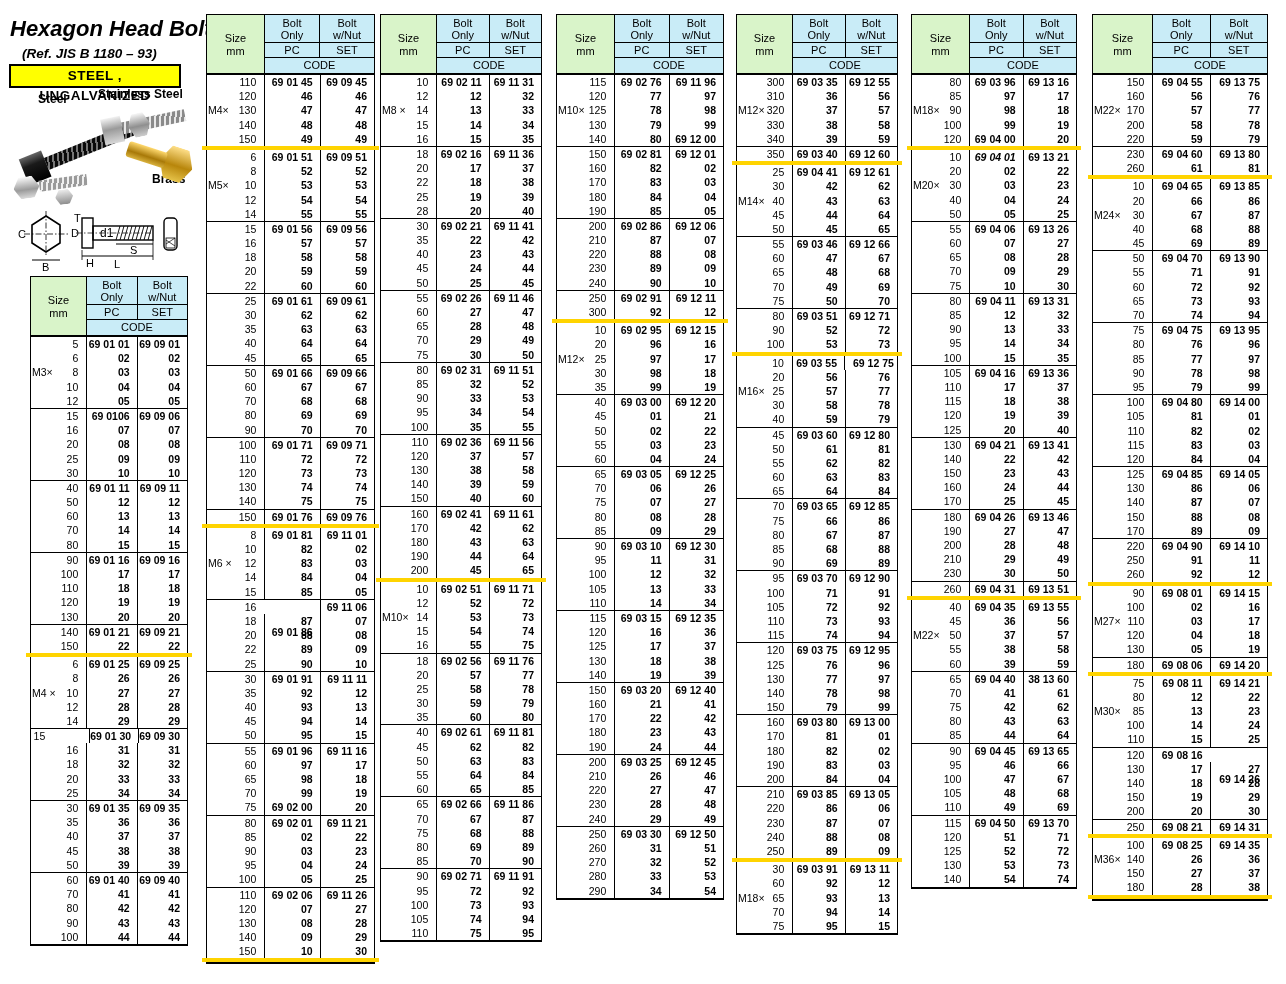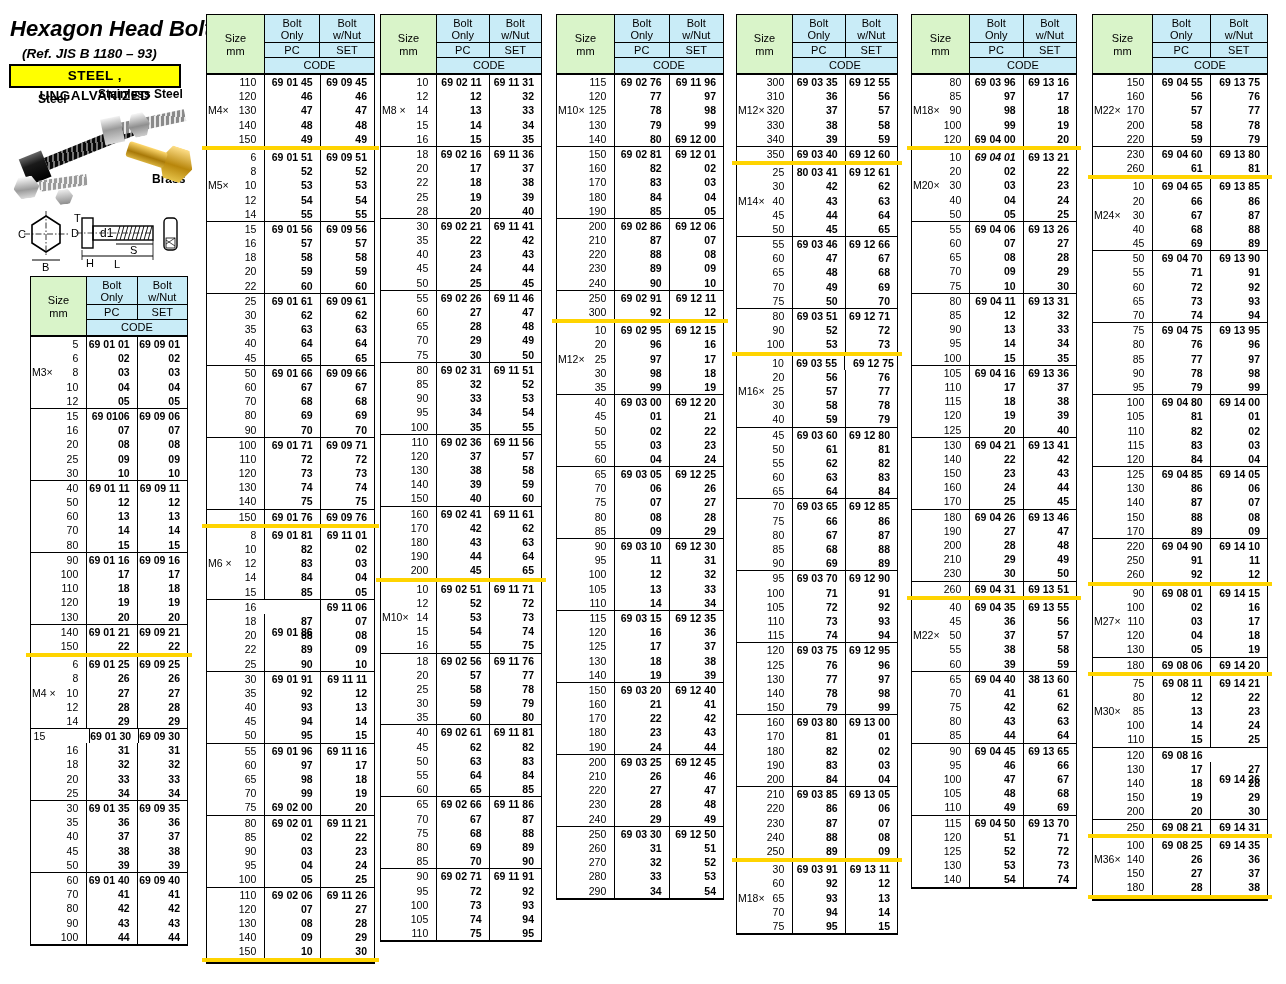--- a/index.html
+++ b/index.html
@@ -1503,21 +1503,21 @@
             <div class="trow">
               <div class="c s" style="width: 56px; text-align: right;"><span>350</span></div>
               <div class="c p" style="width: 53px;">69 03 40</div>
               <div class="c w" style="width: 53px;">69 12 60</div>
             </div>
           </div>
           <div class="ysep"></div>
           <div class="grp">
             <div class="trow">
               <div class="c s" style="width: 56px;"><span>25</span></div>
-              <div class="c p" style="width: 53px;">80 03 41</div>
+              <div class="c p" style="width: 53px;">69 04 41</div>
               <div class="c w" style="width: 53px;">69 12 61</div>
             </div>
             <div class="trow">
               <div class="c s" style="width: 56px;"><span>30</span></div>
               <div class="c p" style="width: 53px;">42</div>
               <div class="c w" style="width: 53px;">62</div>
             </div>
             <div class="trow">
               <div class="c s" style="width: 56px;"><span class="ml">M14×</span><span>40</span></div>
               <div class="c p" style="width: 53px;">43</div>

